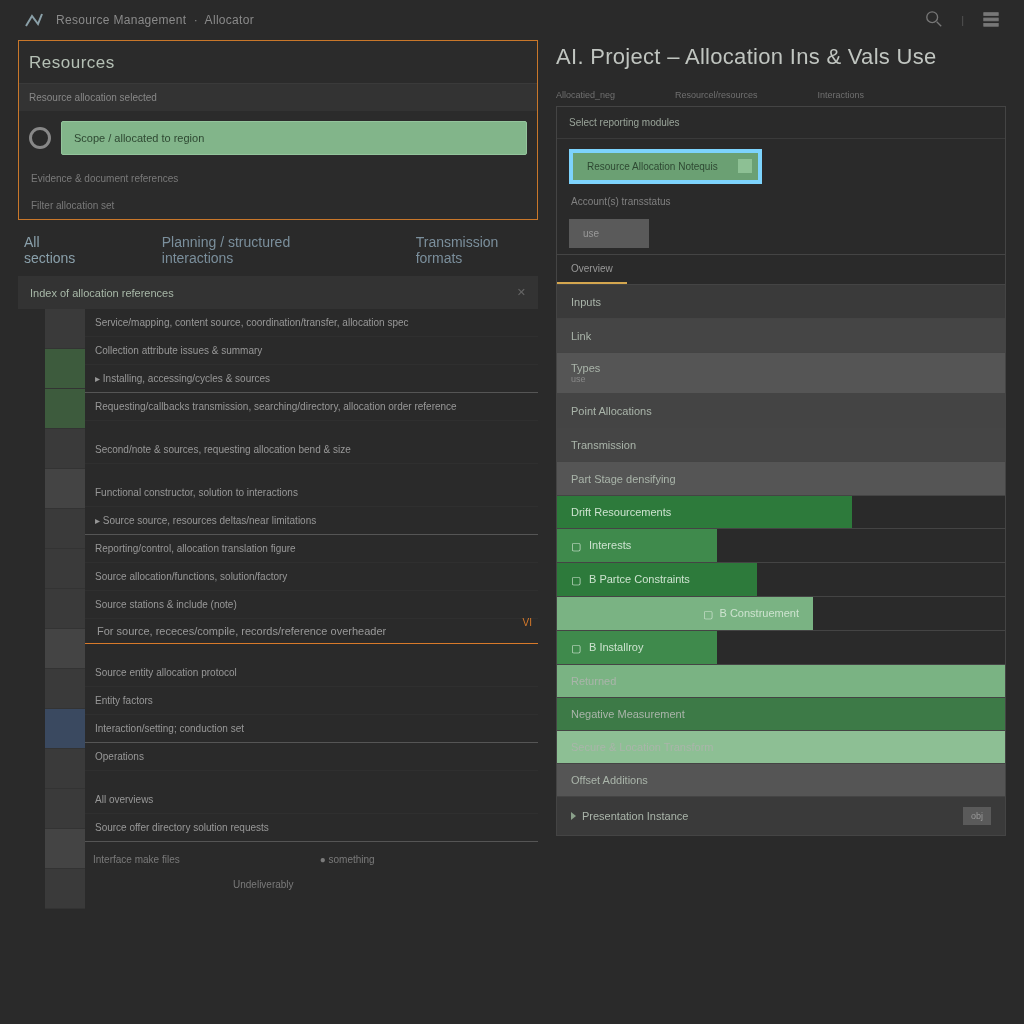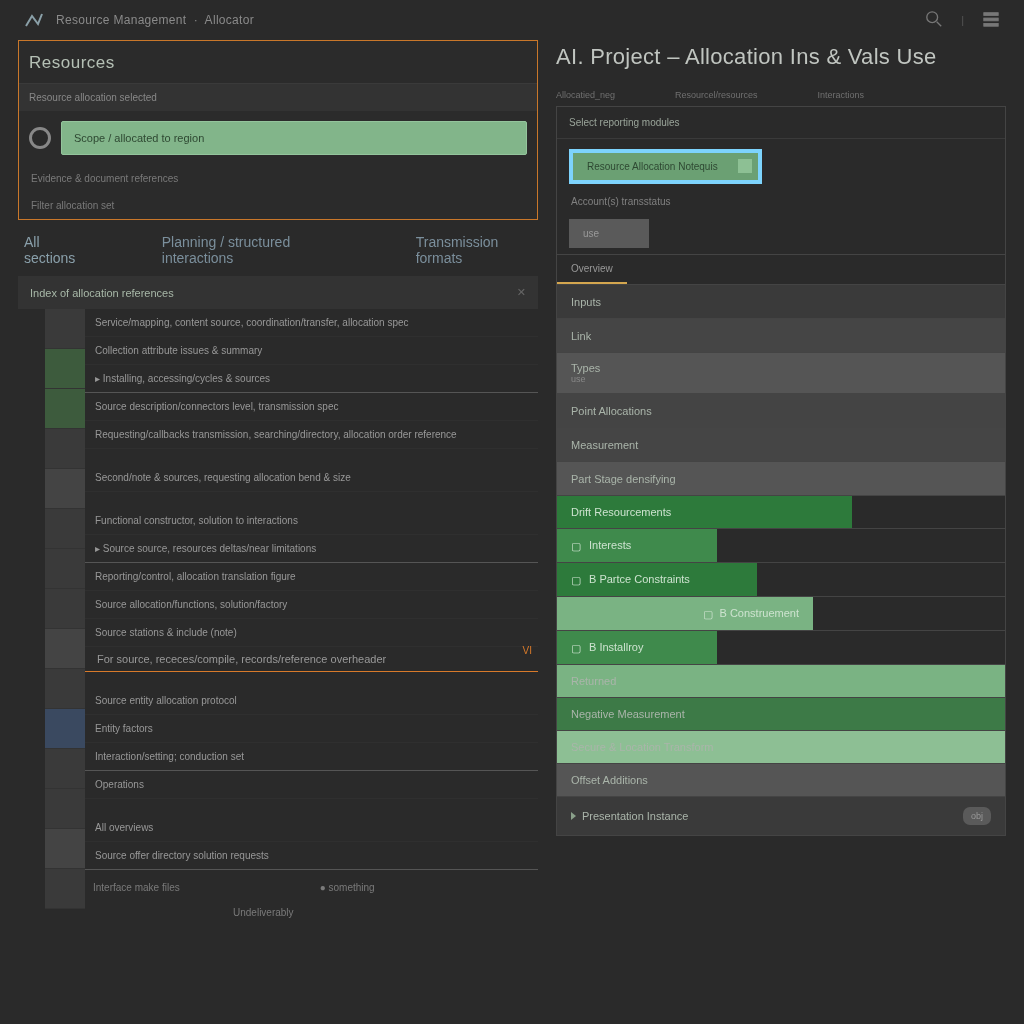--- a/index.html
+++ b/index.html
@@ -73,21 +73,21 @@
 .gblock { display:flex; align-items:center; border-top:1px solid #444; }
 .gblock .gcell { padding:10px 14px; font-size:11px; color:#cde3cf; }
 .gblock .ico { width:12px; height:12px; margin-right:6px; display:inline-block; vertical-align:middle; }
 .g-dark { background:#2d7a3b; }
 .g-med  { background:#3f8a4c; }
 .g-lite { background:#7ab383; }
 .g-pale { background:#9bc9a2; }
 .rest   { flex:1; background:#666; }
 .rest.d { background:#555; }
 .lrow { border-top:1px solid #444; padding:10px 14px; font-size:11px; color:#aab5aa; display:flex; align-items:center; }
-.lrow .tag { margin-left:auto; background:#5a5a5a; padding:4px 8px; font-size:9px; color:#999;border-radius:7px; }
+.lrow .tag { margin-left:auto; background:#5a5a5a; padding:4px 8px; font-size:9px; color:#999; }
 .caret { display:inline-block; width:0; height:0; border-top:4px solid transparent; border-bottom:4px solid transparent; border-left:5px solid #8aa08a; margin-right:6px; }
 </style>
 </head>
 <body>
 
 <div class="topbar">
   <svg class="logo-svg">
       <polyline points="2,16 8,6 14,14 18,4" stroke="#8aa0a8" fill="none" stroke-width="2"></polyline>
     </svg>
   <span class="crumbs">
@@ -152,21 +152,20 @@
         <div class="thumb d"></div>
         <div class="thumb"></div>
         <div class="thumb d"></div>
       </div>
       <div class="itemcol">
         <div class="item">Service/mapping, content source, coordination/transfer, allocation spec</div>
         <div class="item">Collection attribute issues &amp; summary</div>
         <div class="item br">
           <span>▸ </span><span>Installing, accessing/cycles &amp; sources</span>
         </div>
-        <div class="item">Source description/connectors level, transmission spec</div>
         <div class="item">Requesting/callbacks transmission, searching/directory, allocation order reference</div>
         <div class="item sp">Second/note &amp; sources, requesting allocation bend &amp; size</div>
         <div class="item sp">Functional constructor, solution to interactions</div>
         <div class="item br">
           <span>▸ </span><span>Source source, resources deltas/near limitations</span>
         </div>
         <div class="item">Reporting/control, allocation translation figure</div>
         <div class="item">Source allocation/functions, solution/factory</div>
         <div class="item">Source stations &amp; include (note)</div>
         <div class="orange-line">
@@ -217,21 +216,21 @@
         <div class="rrow two">
             <div class="lbl">Link</div>
           </div>
         <div class="rrow lt">
             <div class="lbl"><span>Types</span><div class="sub" style="font-size:9px;color:#888;">use</div></div>
           </div>
         <div class="rrow">
             <div class="lbl">Point Allocations</div>
           </div>
         <div class="rrow two">
-            <div class="lbl">Measurement</div>
+            <div class="lbl">Transmission</div>
           </div>
         <div class="rrow lt">
             <div class="lbl">Part Stage densifying</div>
           </div>
 
         <div class="gblock">
           <div class="gcell g-dark" style="width:295px;">Drift   Resourcements</div>
           <div class="rest"></div>
         </div>
         <div class="gblock">

